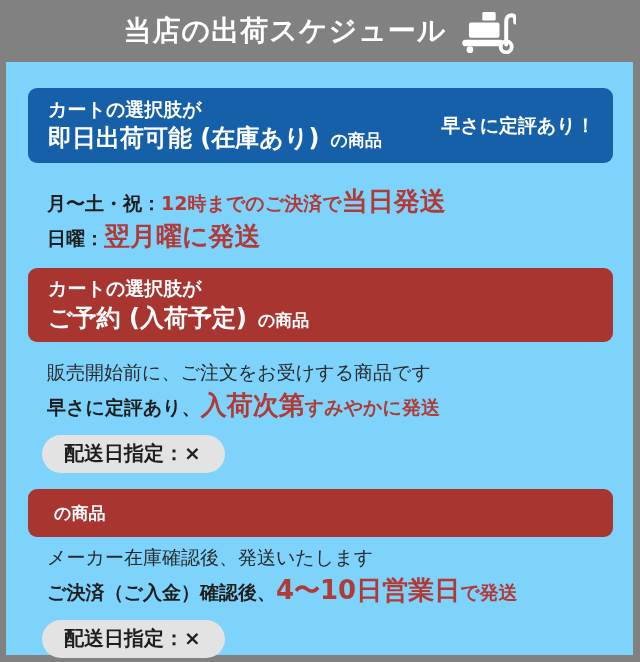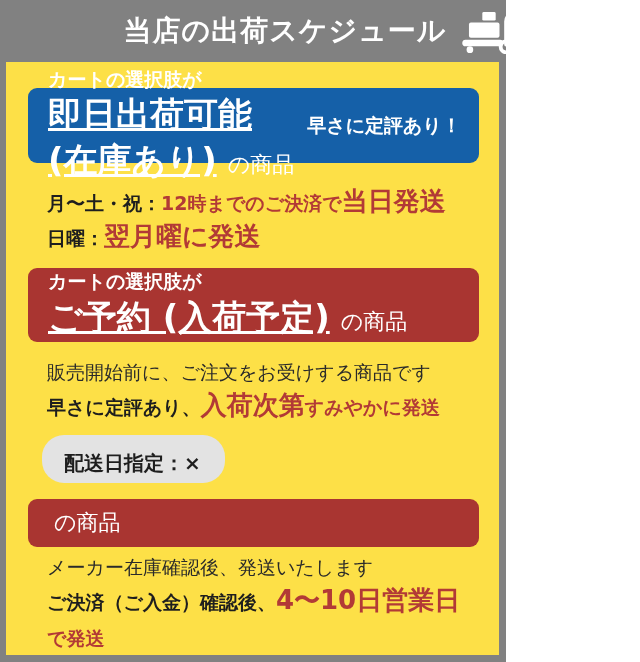--- a/index.html
+++ b/index.html
@@ -1,34 +1,34 @@
 <!DOCTYPE html>
 <html><head>
 <meta charset="utf-8">
 <style>
   * { margin:0; padding:0; box-sizing:border-box; }
   body { font-family:"DejaVu Sans","Liberation Sans",sans-serif; }
   .page{
     position:relative;
-    width:506px; height:662px;
+    width:640px; height:662px;
     background:#818181;
     overflow:hidden;
   }
   .header{
     position:absolute; top:0; left:0; width:640px; height:62px;
     display:flex; align-items:center; justify-content:center; gap:16px;
   }
   .page-title{
     color:#ffffff; font-size:28px; font-weight:bold; letter-spacing:1px;
     line-height:1;
   }
   .truck-icon{ display:inline-flex; margin-top:4px; }
   .panel{
     position:absolute; left:6px; right:7px; top:62px; bottom:7px;
-    background:#fde047;
+    background:#7dd3fc;
   }
   .banner{
     margin:0 20px 0 22px;
     border-radius:9px;
     color:#ffffff;
     padding:0 18px 0 20px;
   }
   .banner.blue{
     margin-top:26px; height:75px;
     background:#1560a8;
@@ -39,39 +39,39 @@
   }
   .banner.two-line{
     margin-top:10px; height:74px;
     display:flex; justify-content:space-between; align-items:center;
   }
   .banner.one-line{
     margin-top:16px; height:48px;
     display:flex; align-items:center;
   }
   .b-line1{ font-size:19px; font-weight:bold; line-height:1.35; }
-  .b-main{ font-size:34px; font-weight:bold;text-decoration:underline; }
-  .b-suffix{ font-size:22px; font-weight:normal; margin-left:6px; }
+  .b-main{ font-size:24px; font-weight:bold; }
+  .b-suffix{ font-size:17px; font-weight:bold; margin-left:6px; }
   .side-note{ font-size:19px; font-weight:bold; white-space:nowrap; }
   .rows{ margin:22px 20px 0 41px; color:#1e1e1e; }
   .row1{ line-height:32px; }
   .row2{ line-height:34px;font-family:Liberation Mono, monospace; }
   .black-bold{ font-size:19px; font-weight:bold; color:#1e1e1e; }
   .black-reg{ font-size:19px; color:#2a2a2a; }
   .red-sm{ font-size:19px; font-weight:600; color:#b23a36; }
   .red-lg{ font-size:26px; font-weight:bold; color:#b23a36; }
   .desc{ margin:16px 20px 0 41px; }
   .desc .d1{ line-height:28px; }
   .desc .d2{ line-height:34px; }
   .badge{
     display:inline-block;
     margin:9px 0 0 36px;
     background:#e3e3e3;
     border-radius:22px;
-    padding:16px 24px 7px 22px;
+    padding:6px 24px 7px 22px;
     font-size:20px; font-weight:bold; color:#1e1e1e;
     line-height:1.25;
   }
   .sec3-desc{ margin-top:6px; }
 </style>
 </head>
 <body>
 
 <div class="page">
 

